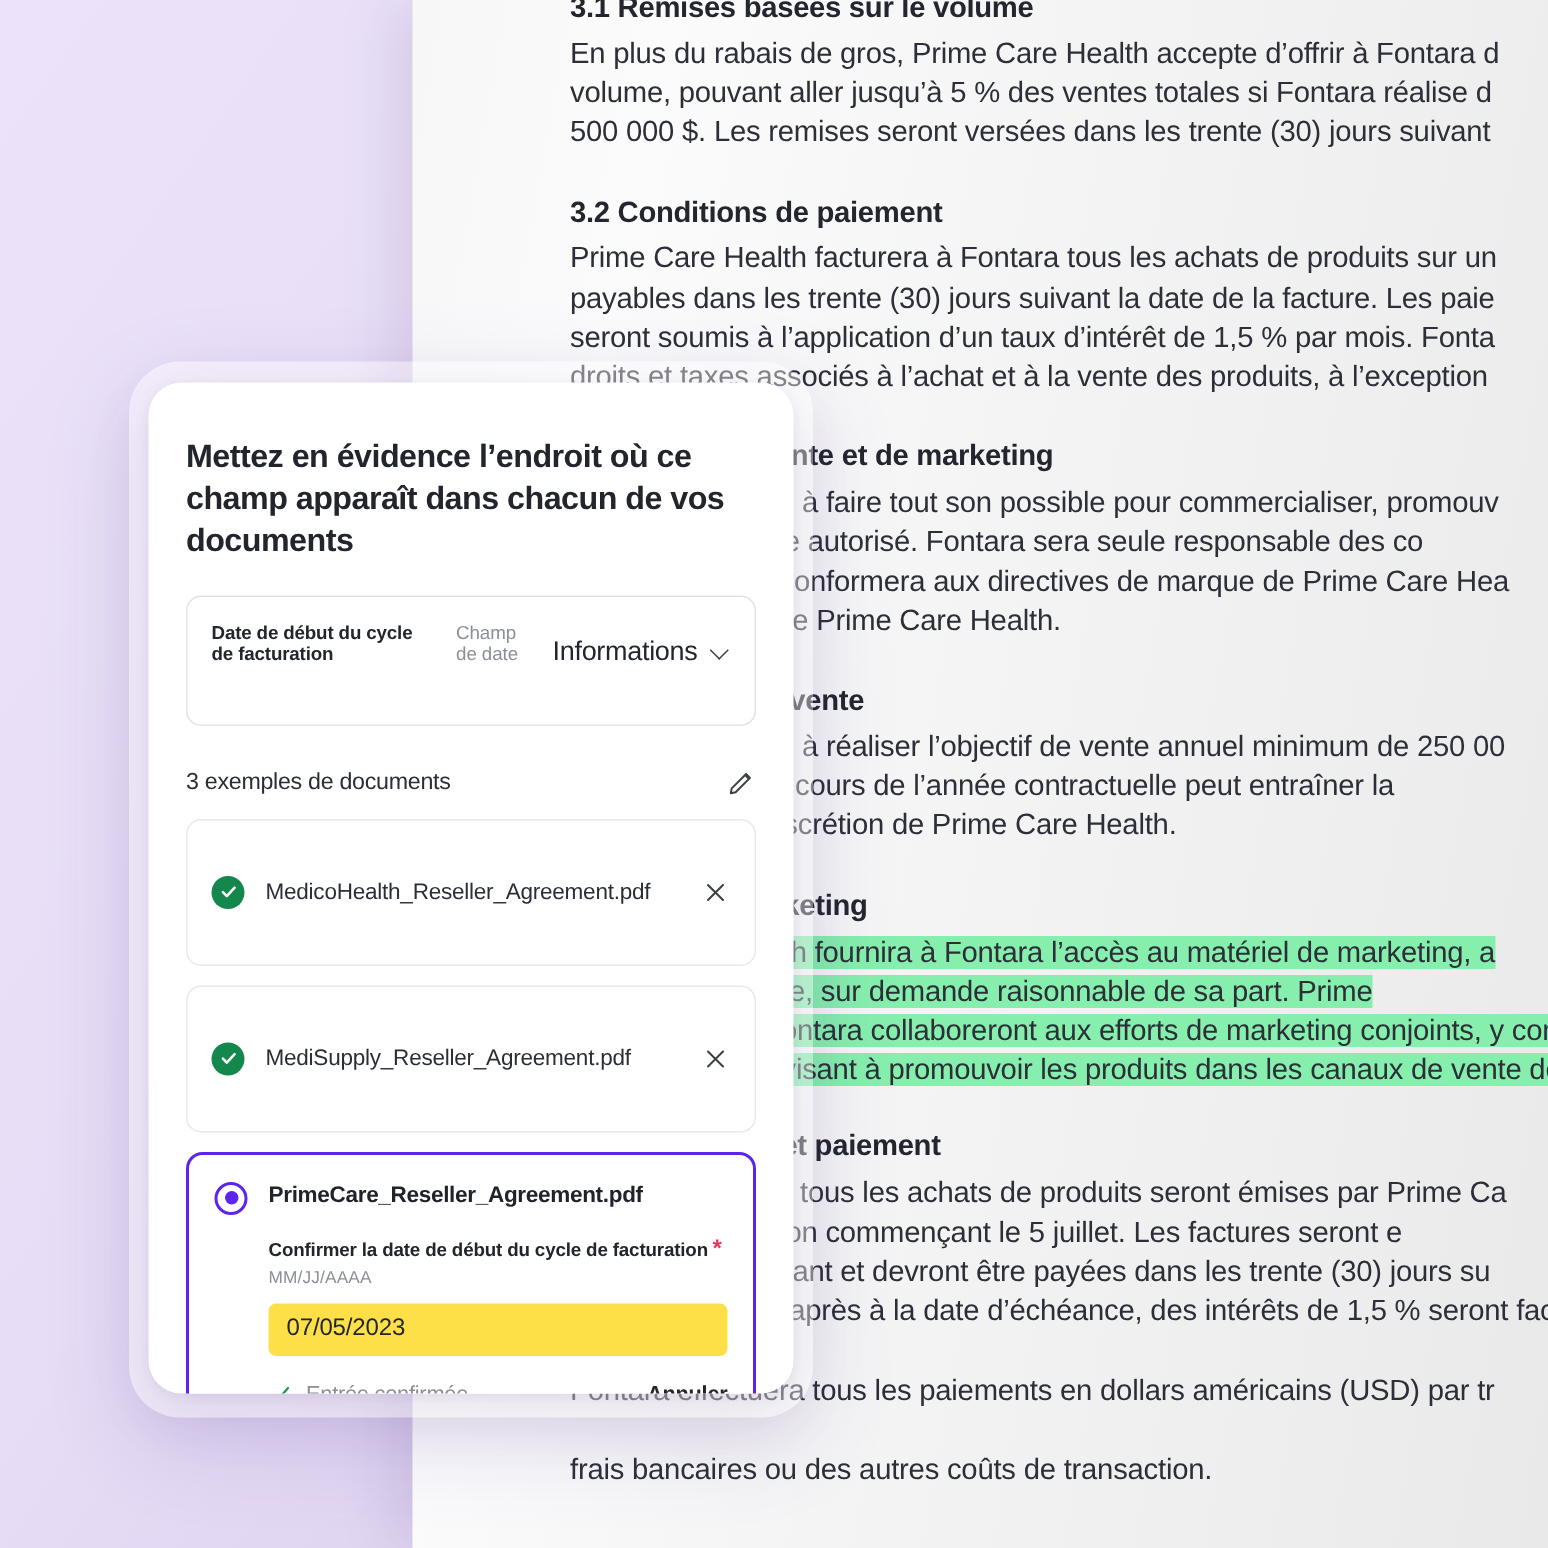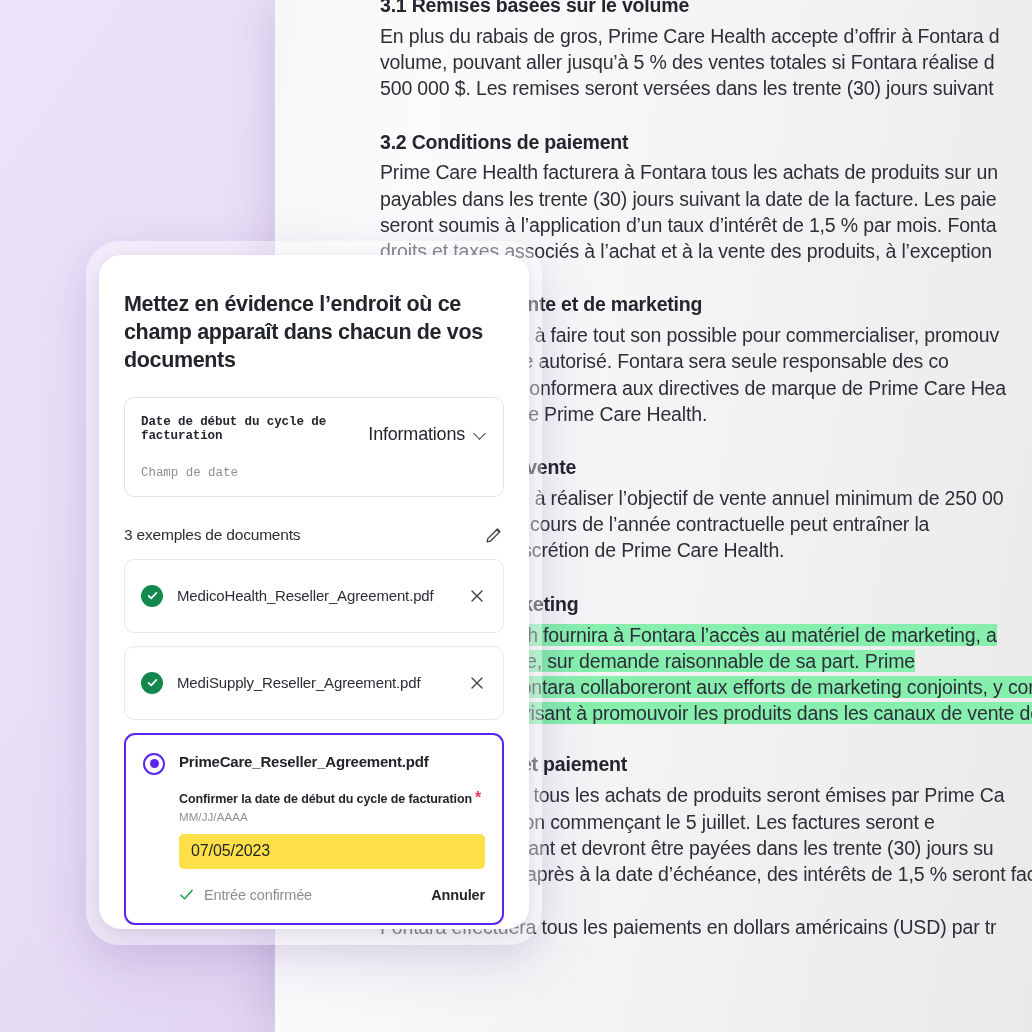--- a/index.html
+++ b/index.html
@@ -107,21 +107,21 @@
   .field-box {
     border: 1px solid #e1e2e6;
     border-radius: 10px;
     padding: 17px 16px 16px 16px;
     display: flex;
     align-items: flex-start;
     justify-content: space-between;
     gap: 10px;
     min-height: 52px;
   }
-  .field-left { display: flex; flex-direction: column; gap: 23px; font-family: Liberation Mono, monospace; }
+  .field-left { display: flex; flex-direction: row; gap: 23px; }
   .field-name {
     font-size: 12.5px;
     font-weight: bold;
     color: #23262d;
     letter-spacing: -0.1px;
   }
   .field-type {
     font-size: 12.5px;
     color: #8c8f98;
     letter-spacing: -0.05px;
@@ -167,21 +167,21 @@
     letter-spacing: -0.2px;
   }
   .pencil { width: 20px; height: 20px; display:block; }
 
   
   .doc-row {
     border: 1px solid #e8e9ec;
     border-radius: 10px;
     display: flex;
     align-items: center;
-    padding: 4px 16px;
+    padding: 16px 16px;
     gap: 14px;
     min-height: 64px;
     margin-bottom: 13px;
     background: #fff;
   }
   .doc-row .name {
     flex: 1;
     font-size: 15px;
     color: #2b2e36;
     line-height: 1.42;
@@ -342,20 +342,21 @@
           <span>cycle de facturation commençant le 5 juillet. Les factures seront e</span><br>
           <span>chaque mois suivant et devront être payées dans les trente (30) jours su</span><br>
           <span>paiements reçus après à la date d’échéance, des intérêts de 1,5 % seront fact</span>
         </div>
       </div>
 
       <div>
         <div class="doc-p">
           <span>Fontara effectuera tous les paiements en dollars américains (USD) par tr</span><br>
           <br>
+          <span>frais bancaires ou des autres coûts de transaction.</span>
         </div>
       </div>
 
     </div>
   </div>
 
   <div id="card-glow"></div>
 
   <div id="card">
     <div id="card-body">

